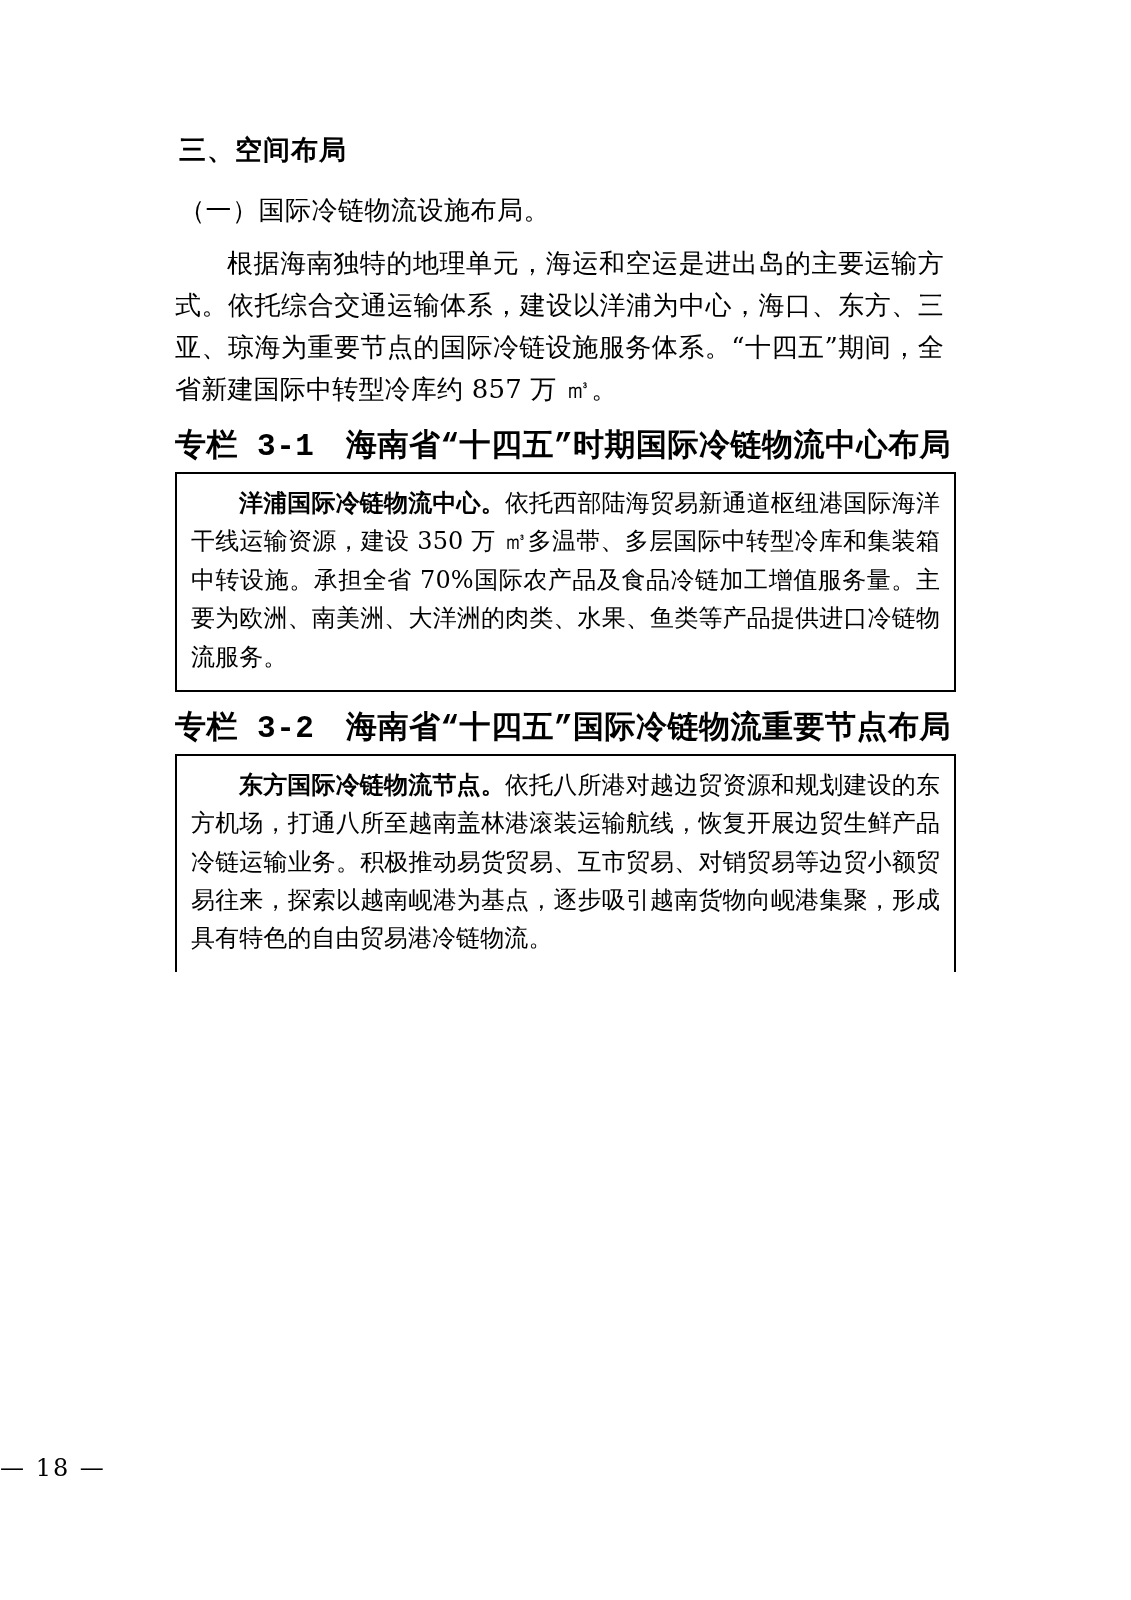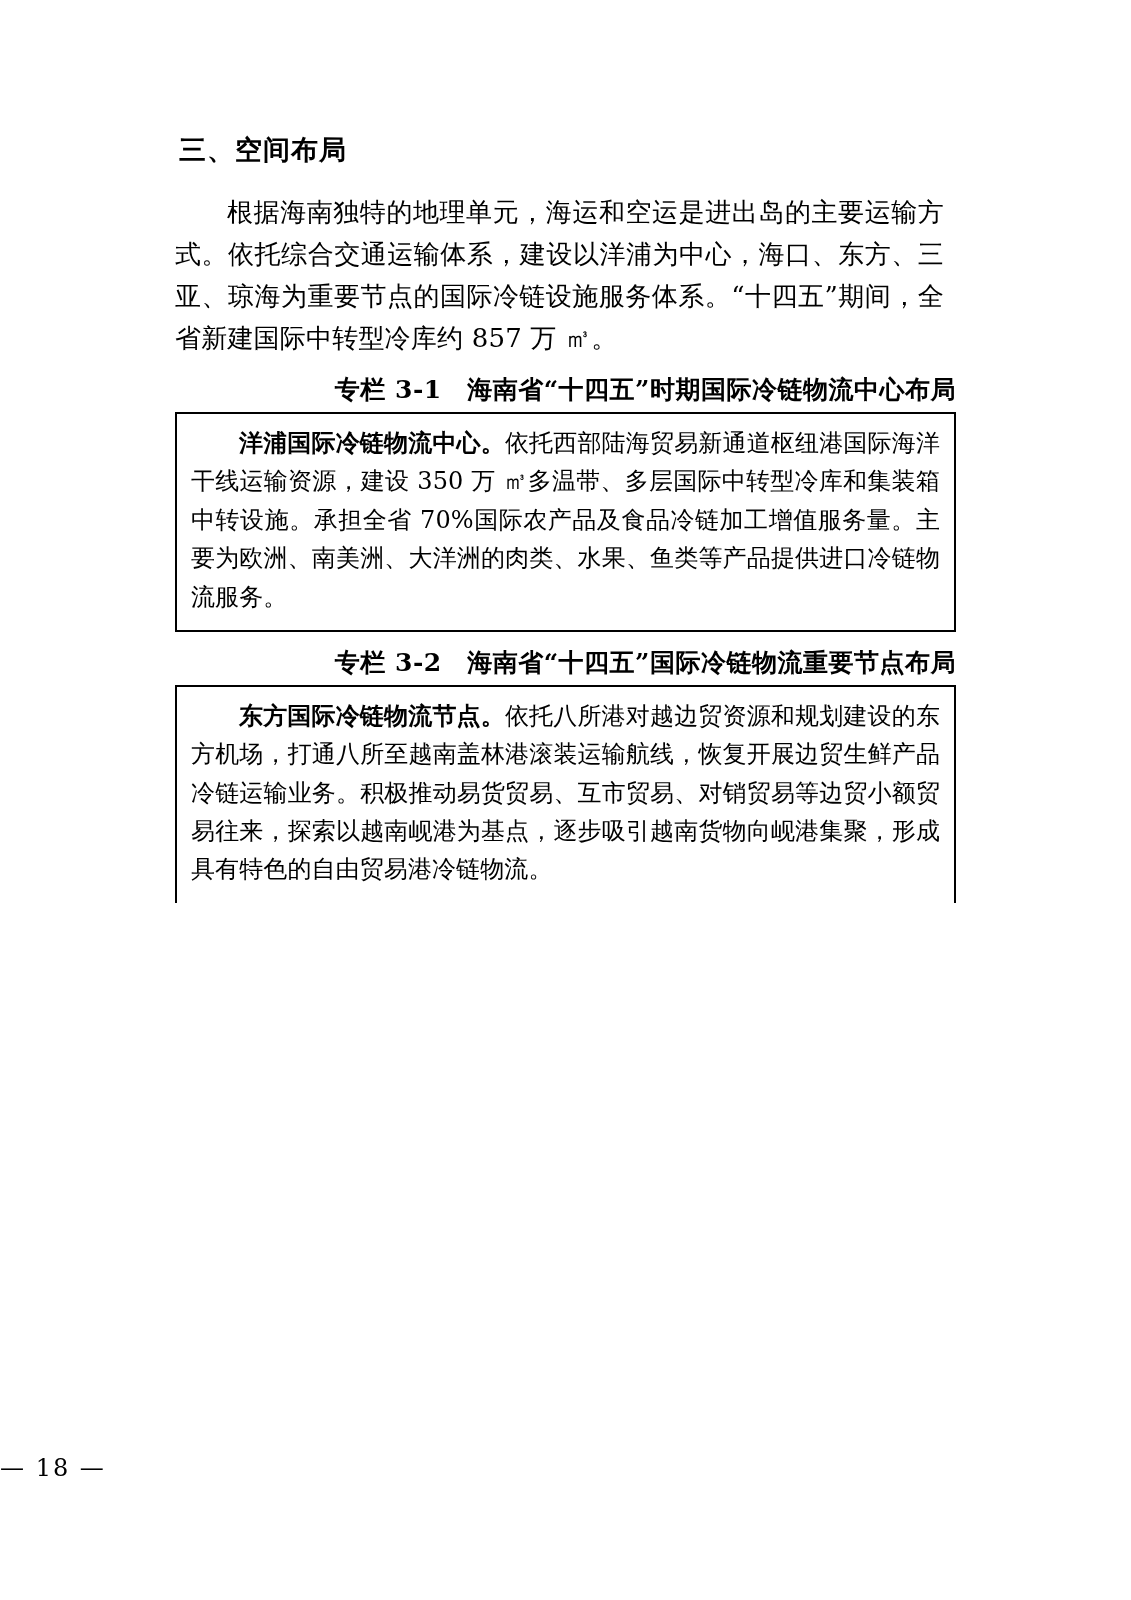--- a/index.html
+++ b/index.html
@@ -44,25 +44,26 @@
     line-height: 1.62;
     margin: 0 12px 6px 0;
     text-align: justify;
     text-justify: inter-ideograph;
     letter-spacing: 0.2px;
   }
   .indent {
     text-indent: 2em;
   }
   .box-title {
-    font-size: 25px;
+    font-size: 31px;
     font-weight: bold;
-    text-align: right;
+    text-align: left;
     margin: 14px 0 6px 0;
     letter-spacing: 0.5px;
+    font-family: Liberation Mono, monospace;
   }
   .box {
     border: 2px solid #000;
     padding: 10px 14px 12px 14px;
     box-sizing: border-box;
   }
   .box p {
     font-size: 24px;
     line-height: 1.6;
     margin: 0 0 2px 0;
@@ -89,20 +90,21 @@
     letter-spacing: 2px;
   }
 </style>
 </head>
 <body>
 
 <div class="page">
 
   <h1 class="heading-1">三、空间布局</h1>
 
+  <div class="heading-2">（一）国际冷链物流设施布局。</div>
 
   <p class="body-par indent">根据海南独特的地理单元，海运和空运是进出岛的主要运输方式。依托综合交通运输体系，建设以洋浦为中心，海口、东方、三亚、琼海为重要节点的国际冷链设施服务体系。“十四五”期间，全省新建国际中转型冷库约 857 万 ㎥。</p>
 
   <div class="box-title">专栏 3-1　海南省“十四五”时期国际冷链物流中心布局</div>
   <div class="box">
     <p class="first"><span class="lead">洋浦国际冷链物流中心。</span><span>依托西部陆海贸易新通道枢纽港国际海洋干线运输资源，建设 350 万 ㎥多温带、多层国际中转型冷库和集装箱中转设施。承担全省 70%国际农产品及食品冷链加工增值服务量。主要为欧洲、南美洲、大洋洲的肉类、水果、鱼类等产品提供进口冷链物流服务。</span></p>
   </div>
 
   <div class="box-title">专栏 3-2　海南省“十四五”国际冷链物流重要节点布局</div>
   <div class="box box-clipped">

